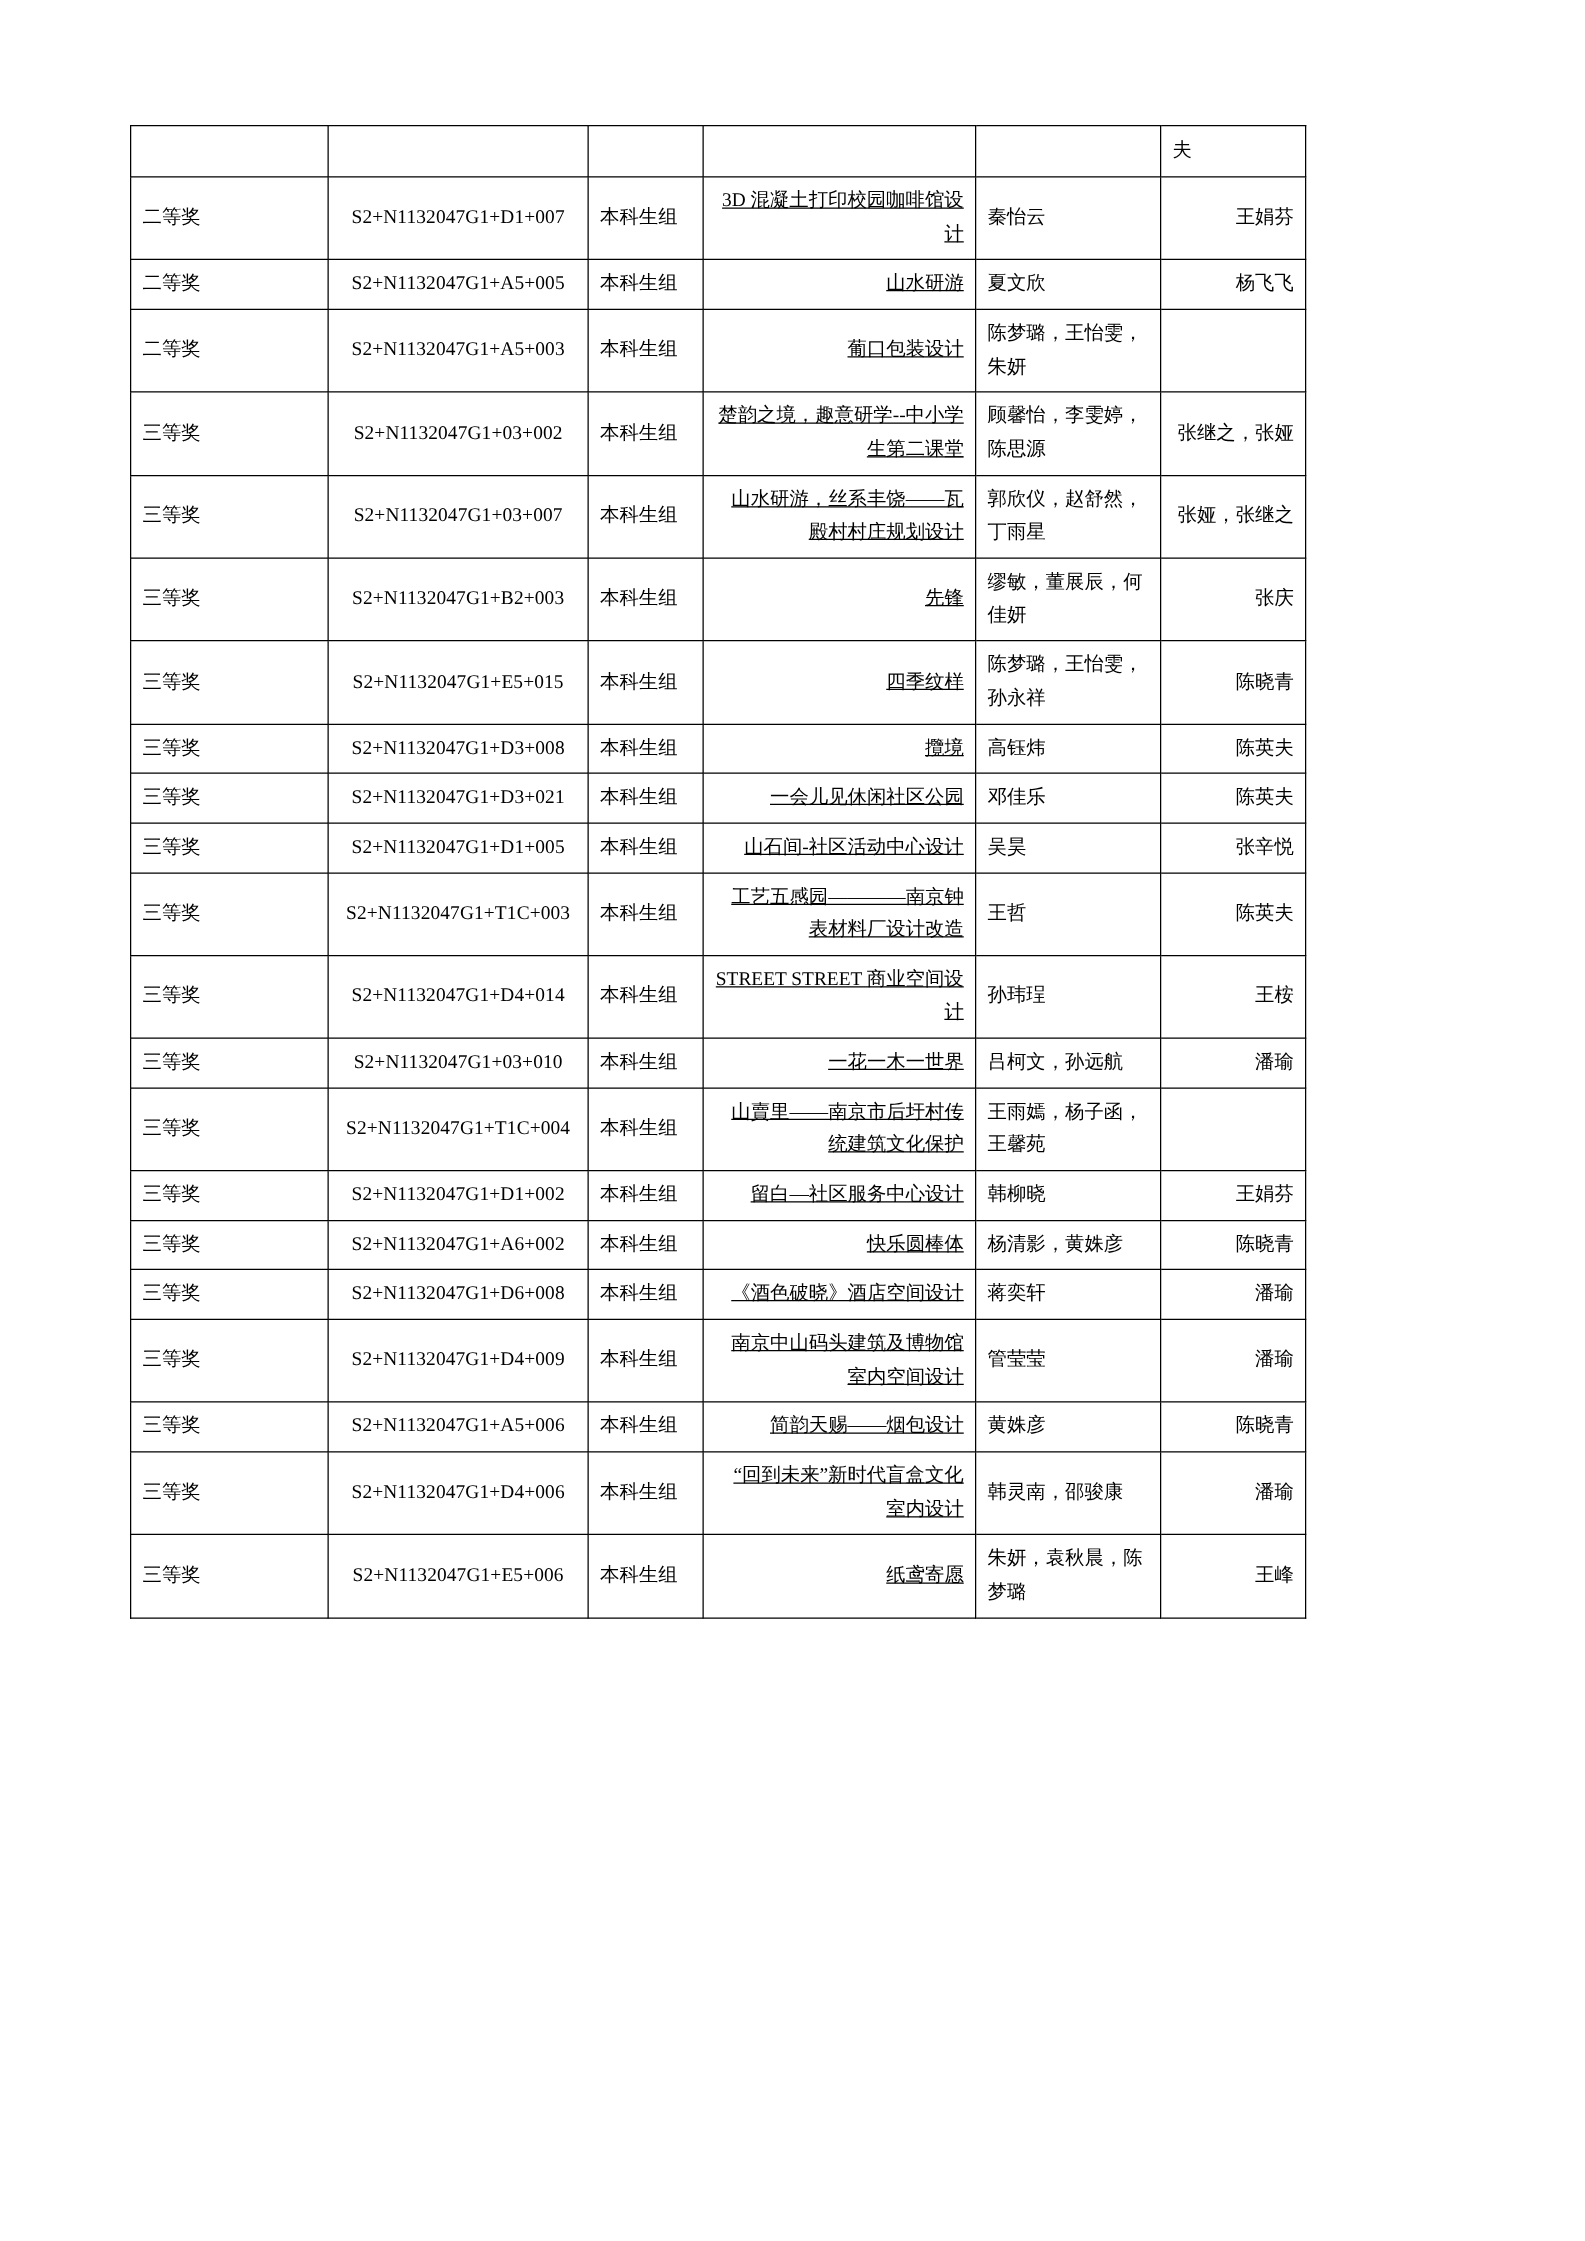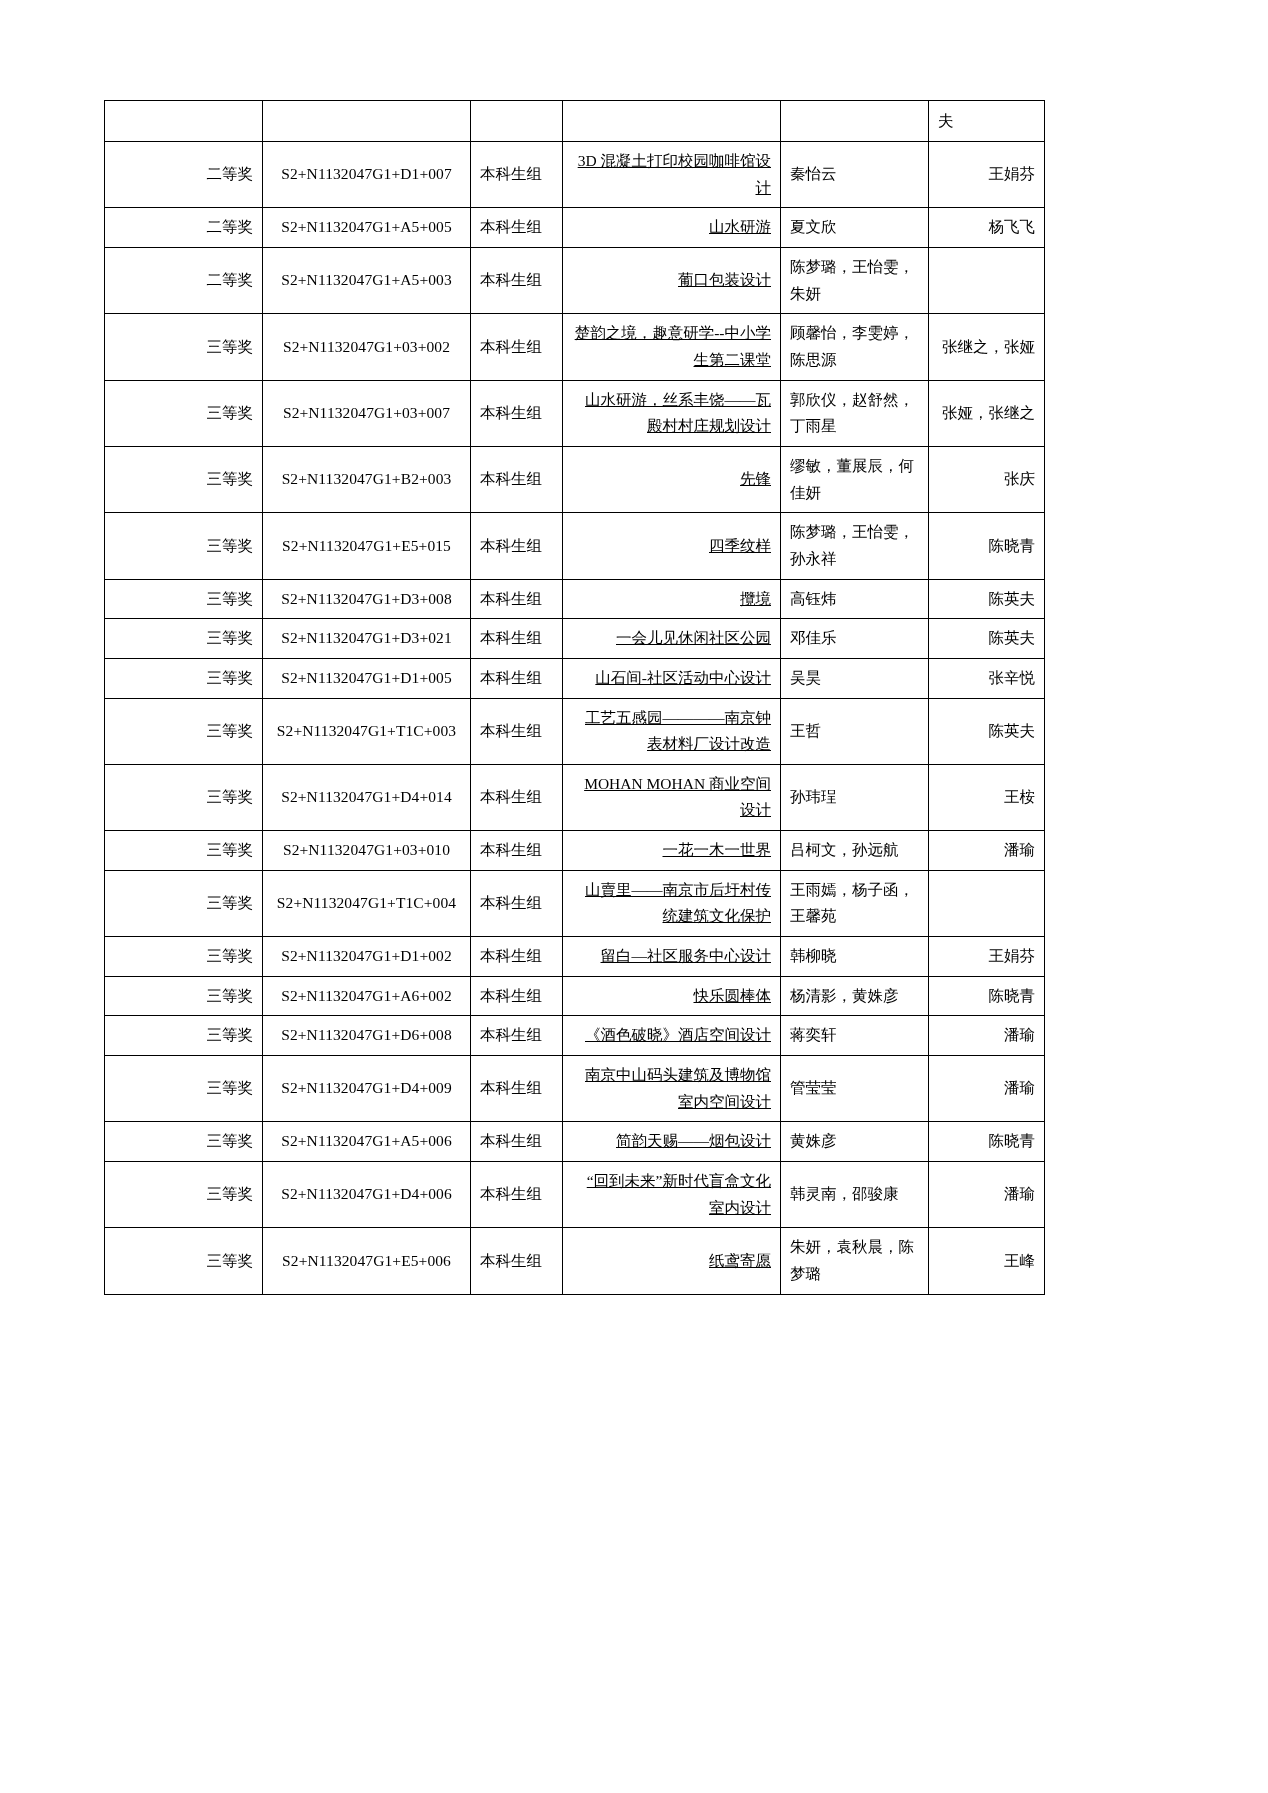--- a/index.html
+++ b/index.html
@@ -33,21 +33,21 @@
   table.award-table col.c-teacher{ width: 116px; }
 
   table.award-table td {
     border: 1px solid #000000;
     font-size: 15.5px;
     line-height: 1.72;
     padding: 6px 9px;
     vertical-align: middle;
     word-break: break-word;
   }
-  td.award   { text-align: right; margin-left: 46px; }
+  td.award   { text-align: left; margin-left: 46px; }
   td.code    { text-align: center; font-size: 15px; letter-spacing: 0.1px; }
   td.group   { text-align: left; }
   td.title   { text-align: right; text-decoration: underline; }
   td.student { text-align: left; }
   td.teacher { text-align: right; }
   tr.partial-row td { height: 28px; }
   tr.partial-row td.teacher { text-align: left; }
 </style>
 </head>
 <body>
@@ -156,21 +156,21 @@
           <td class="code">S2+N1132047G1+T1C+003</td>
           <td class="group">本科生组</td>
           <td class="title">工艺五感园————南京钟表材料厂设计改造</td>
           <td class="student">王哲</td>
           <td class="teacher">陈英夫</td>
         </tr>
         <tr>
           <td class="award">三等奖</td>
           <td class="code">S2+N1132047G1+D4+014</td>
           <td class="group">本科生组</td>
-          <td class="title">MOHAN MOHAN 商业空间设计</td>
+          <td class="title">STREET STREET 商业空间设计</td>
           <td class="student">孙玮珵</td>
           <td class="teacher">王桉</td>
         </tr>
         <tr>
           <td class="award">三等奖</td>
           <td class="code">S2+N1132047G1+03+010</td>
           <td class="group">本科生组</td>
           <td class="title">一花一木一世界</td>
           <td class="student">吕柯文，孙远航</td>
           <td class="teacher">潘瑜</td>

